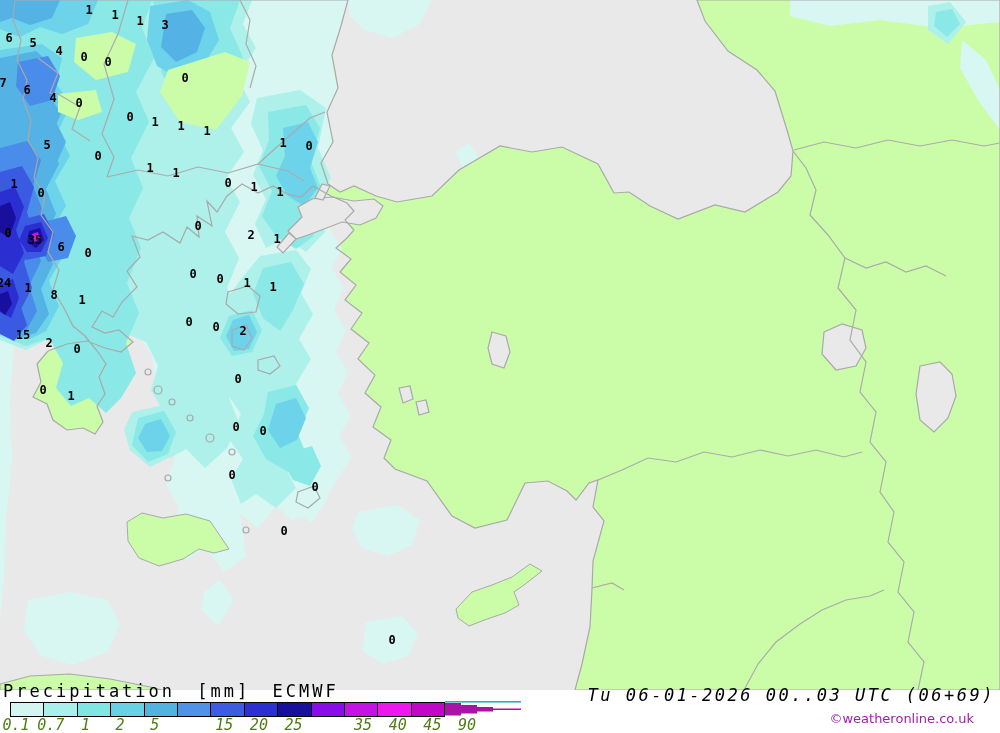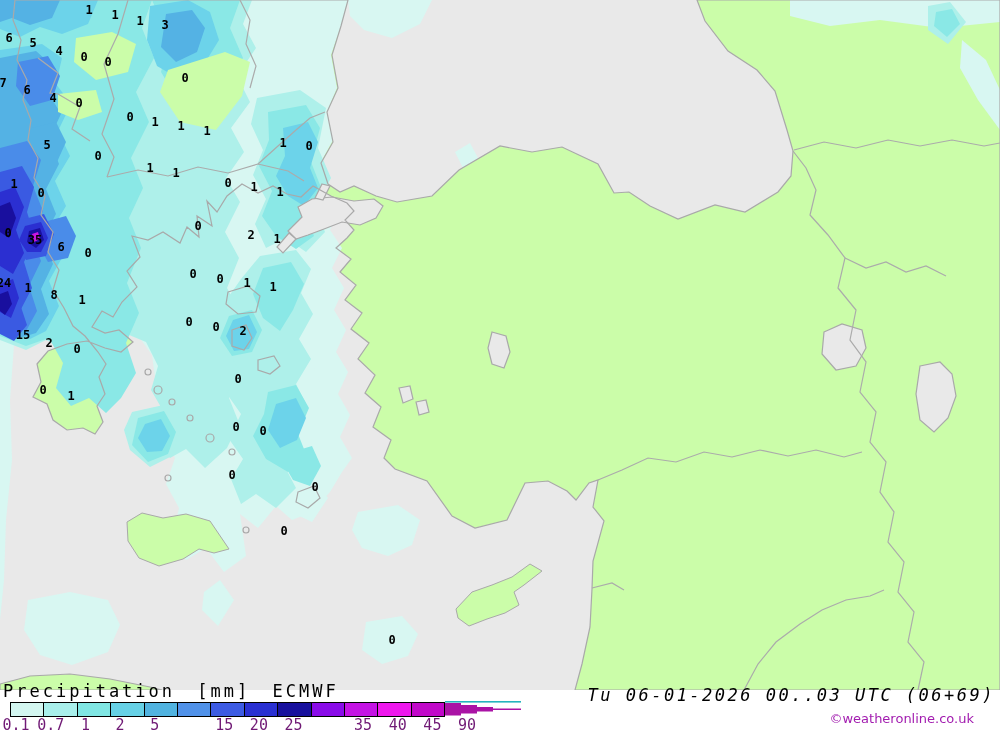--- a/index.html
+++ b/index.html
@@ -10,21 +10,21 @@
   .map-label{font-family:"DejaVu Sans Mono",monospace;font-size:12px;font-weight:600;}
   .coast-stroke{fill:none;stroke-width:1.2;}
   #legend-title{position:absolute;left:3px;top:681px;font-size:17px;letter-spacing:3px;word-spacing:9px;
                 color:#000;z-index:2;white-space:pre;}
   #colorbar{position:absolute;left:10px;top:702px;width:433px;height:13px;display:flex;
             border:1px solid #000;z-index:2;}
   .cbox{flex:1 1 auto;border-right:1px solid #000;}
   .cbox:last-child{border-right:none;}
   #arrow-svg{position:absolute;left:445px;top:701px;z-index:2;}
   #ticks{position:absolute;left:0;top:716px;width:520px;height:17px;z-index:2;}
-  .tick{position:absolute;transform:translateX(-50%);font-size:15px;color:#701a75;top:0;}
+  .tick{position:absolute;transform:translateX(-50%);font-size:15px;color:#4d7c0f;top:0;font-style:italic;}
   #datetime{position:absolute;right:5px;top:685px;font-size:17px;letter-spacing:2.5px;color:#000;z-index:2;white-space:pre;font-style:italic;}
   #copyright{position:absolute;right:26px;top:711px;font-size:13px;z-index:2;
              font-family:"DejaVu Sans","Liberation Sans",sans-serif;text-decoration:none;}
 </style>
 </head>
 <body>
 
 <div id="map-wrap">
 <svg width="1000" height="690" viewBox="0 0 1000 690" xmlns="http://www.w3.org/2000/svg">
   <defs>

